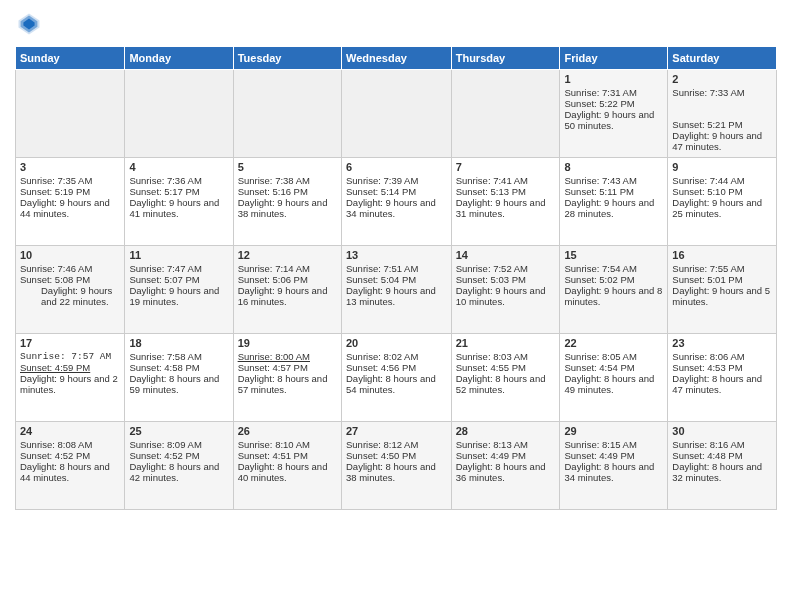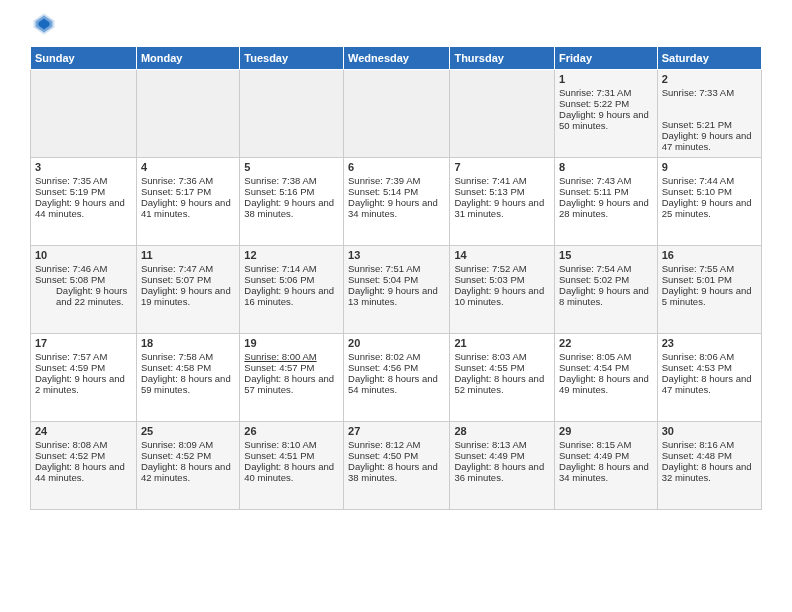--- a/index.html
+++ b/index.html
@@ -1,18 +1,18 @@
 <!DOCTYPE html>
 <html><head>
   <meta charset="utf-8">
   <style>
     * { box-sizing: border-box; margin: 0; padding: 0; }
     body { font-family: Arial, sans-serif; background: #fff; width: 792px; height: 612px; overflow: hidden; }
 
-    .page { width: 792px; height: 612px; padding: 10px 30px; }
+    .page { width: 792px; height: 612px; padding: 10px 15px; }
 
     .header { display: flex; justify-content: space-between; align-items: flex-start; margin-bottom: 8px; }
 
     .logo { display: flex; align-items: center; gap: 4px; }
     .logo-text { display: flex; flex-direction: column; }
     .logo-general { font-size: 14px; font-weight: bold; color: #333; }
     .logo-blue { font-size: 14px; font-weight: bold; color: #1a6bbf; }
     .logo-icon { width: 28px; height: 28px; }
 
     .title-block { text-align: right; }
@@ -193,22 +193,22 @@
           <td>
             <span class="day-num">16</span>
             <span style="display: block;">Sunrise: 7:55 AM</span>
             <span style="display: block;">Sunset: 5:01 PM</span>
             <span style="display: block;">Daylight: 9 hours and 5 minutes.</span>
           </td>
         </tr>
         <tr>
           <td>
             <span class="day-num">17</span>
-            <span style="display: block;">Sunrise: 7:57 AM</span>
-            <span style="display: block;">Sunset: 4:59 PM</span>
+            <span style="display: block; font-family: Liberation Mono, monospace;">Sunrise: 7:57 AM</span>
+            <span style="display: block; text-decoration: underline;">Sunset: 4:59 PM</span>
             <span style="display: block;">Daylight: 9 hours and 2 minutes.</span>
           </td>
           <td>
             <span class="day-num">18</span>
             <span style="display: block;">Sunrise: 7:58 AM</span>
             <span style="display: block;">Sunset: 4:58 PM</span>
             <span style="display: block;">Daylight: 8 hours and 59 minutes.</span>
           </td>
           <td>
             <span class="day-num">19</span>

